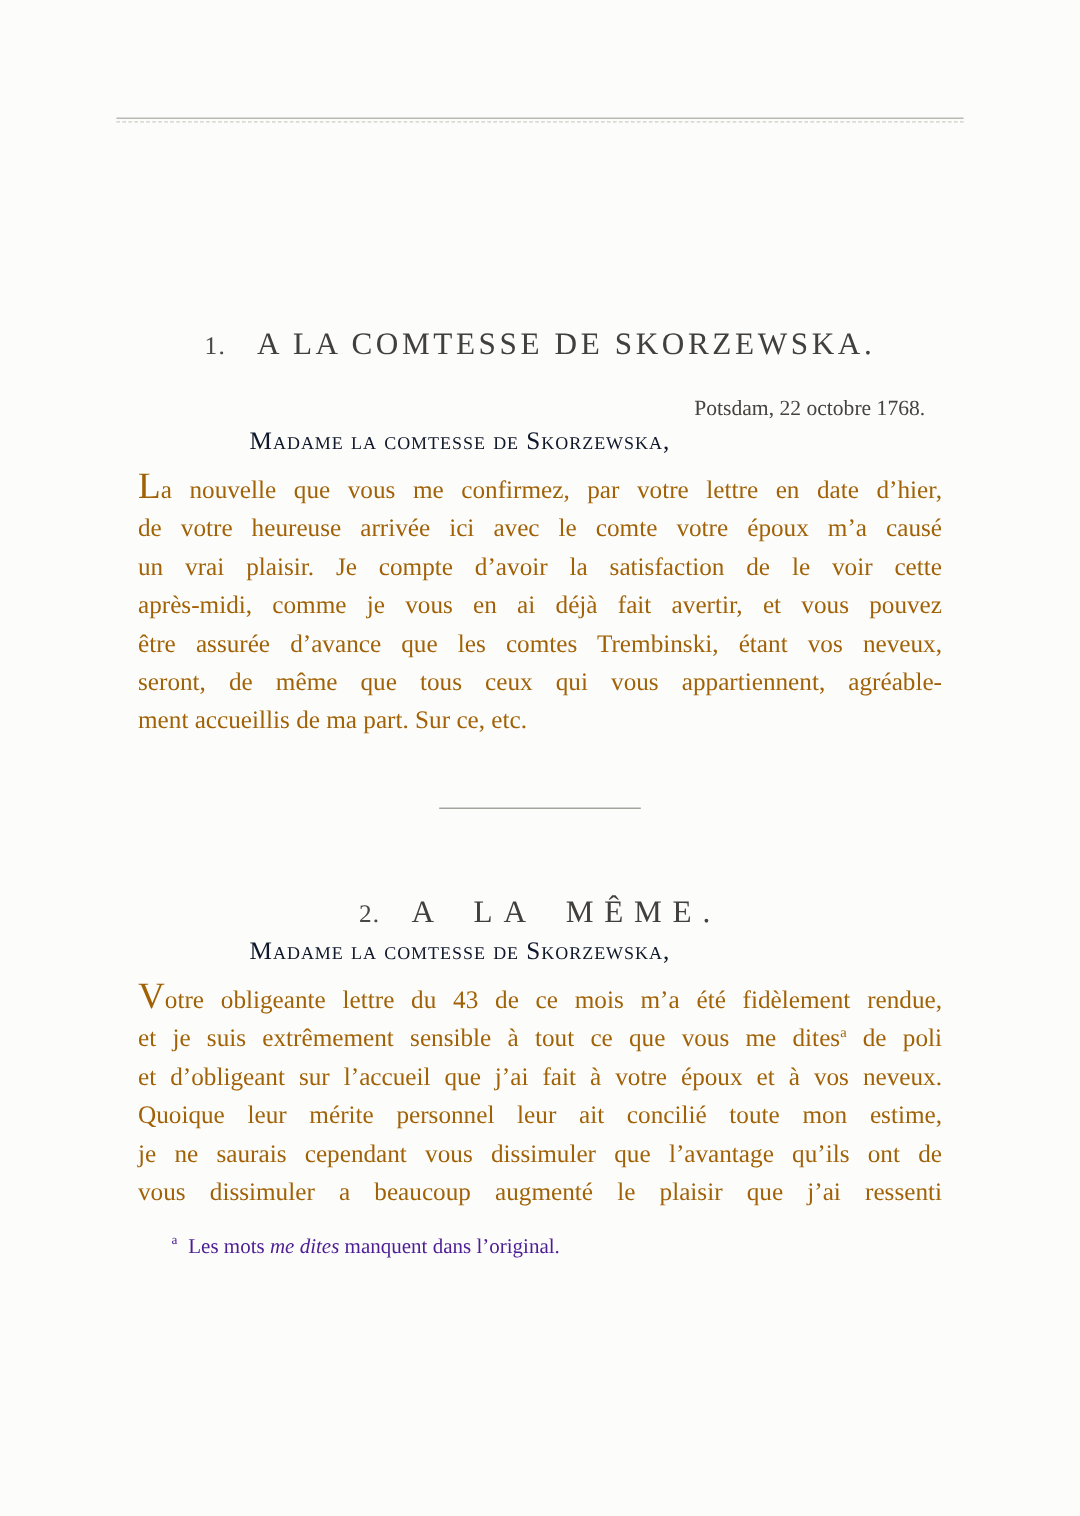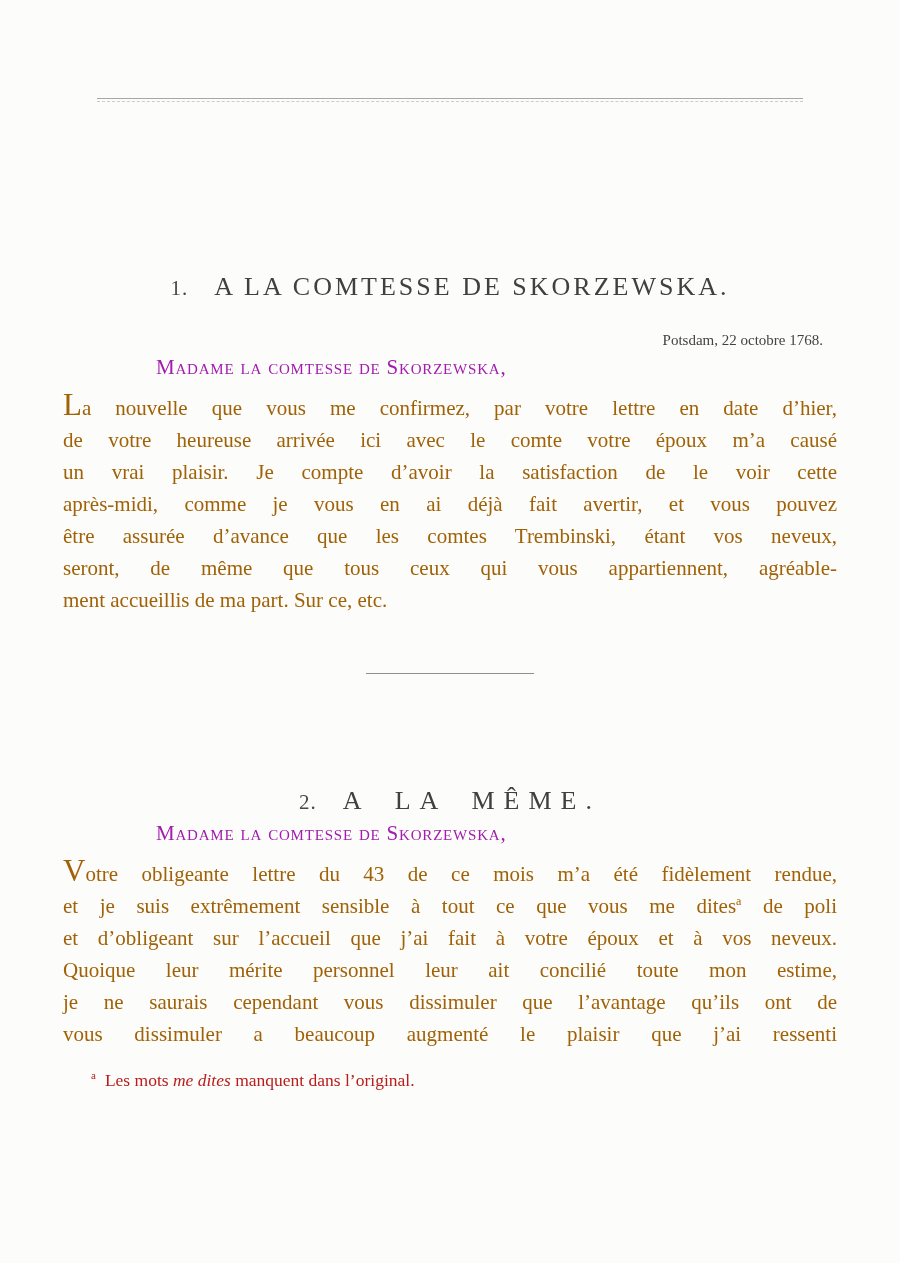--- a/index.html
+++ b/index.html
@@ -12,52 +12,52 @@
   }
   .top-rule{
     margin:98px 97px 0 97px;
     border-top:1px solid #a9a7a2;
     position:relative;height:5px;
   }
   .top-rule::after{
     content:"";display:block;margin-top:2px;
     border-top:1px dashed #cfccc5;
   }
-  .content{padding:0 63px;font-family:Liberation Serif, serif;}
+  .content{padding:0 115px;font-family:Liberation Serif, serif;}
   .letter-heading{
     text-align:center;
     font-size:26px;
     line-height:30px;
     letter-spacing:3px;
     color:#42403d;
     font-weight:normal;
     margin:0;
   }
   .letter-heading .num{
     font-size:21px;letter-spacing:1px;margin-right:26px;color:#4a4845;
   }
   .heading-1{margin-top:168px;}
-  .heading-2{margin-top:112px;}
+  .heading-2{margin-top:71px;}
   .heading-2 .title-text{letter-spacing:9px;word-spacing:10px;}
   .dateline{
     text-align:right;
     padding-right:14px;
-    font-size:15px;
+    font-size:18px;
     line-height:22px;
     margin-top:26px;
     color:#45433f;
   }
   .salutation{
     margin-top:3px;
     padding-left:93px;
     font-variant:small-caps;
     font-size:21px;
     line-height:27px;
     letter-spacing:0.8px;
-    color:#a21caf;
+    color:#0f172a;
   }
   .letter-body{
     margin-top:8px;
     font-size:21px;
     line-height:32px;
     color:#a16207;
   }
   .line{
     text-align:justify;
     text-align-last:justify;
@@ -77,21 +77,21 @@
     width:168px;
     margin:57px auto 0 auto;
     border:none;
     border-top:1px solid #908e89;
   }
   .footnote{
     margin-top:14px;
     padding-left:28px;
     font-size:17.5px;
     line-height:22px;
-    color:#b91c1c;
+    color:#4c1d95;
   }
   .footnote .marker{
     vertical-align:super;
     font-size:11px;
     margin-right:9px;
   }
   em{font-style:italic;}
 </style>
 </head>
 <body>

